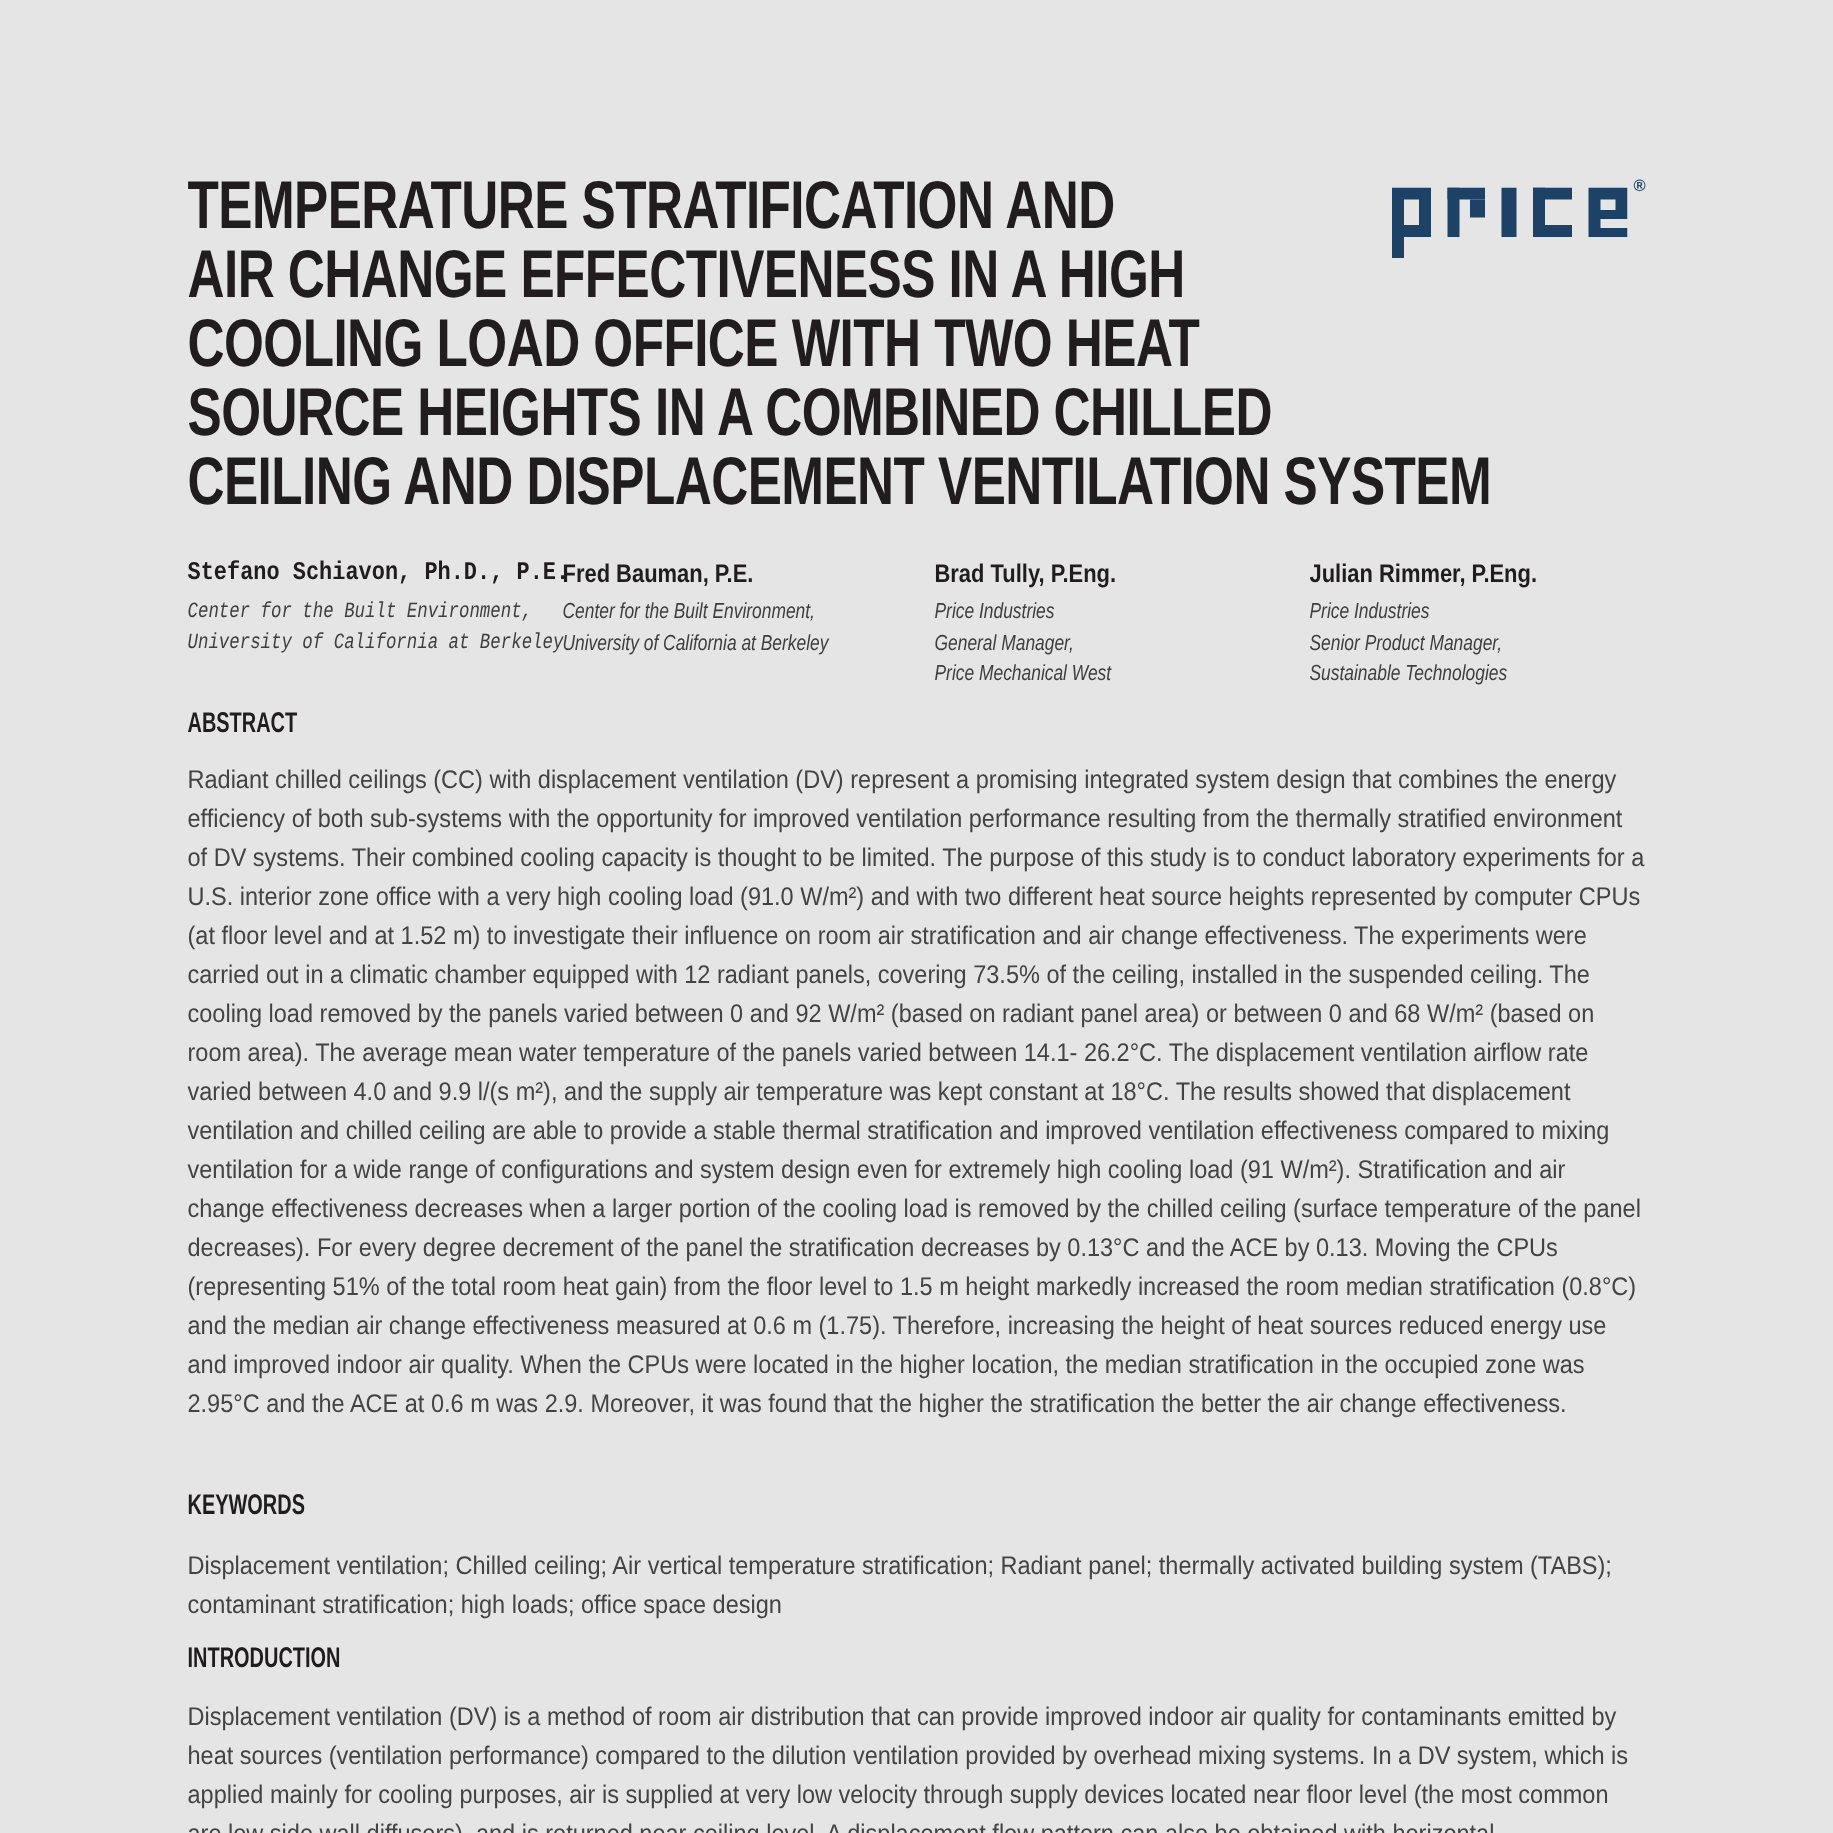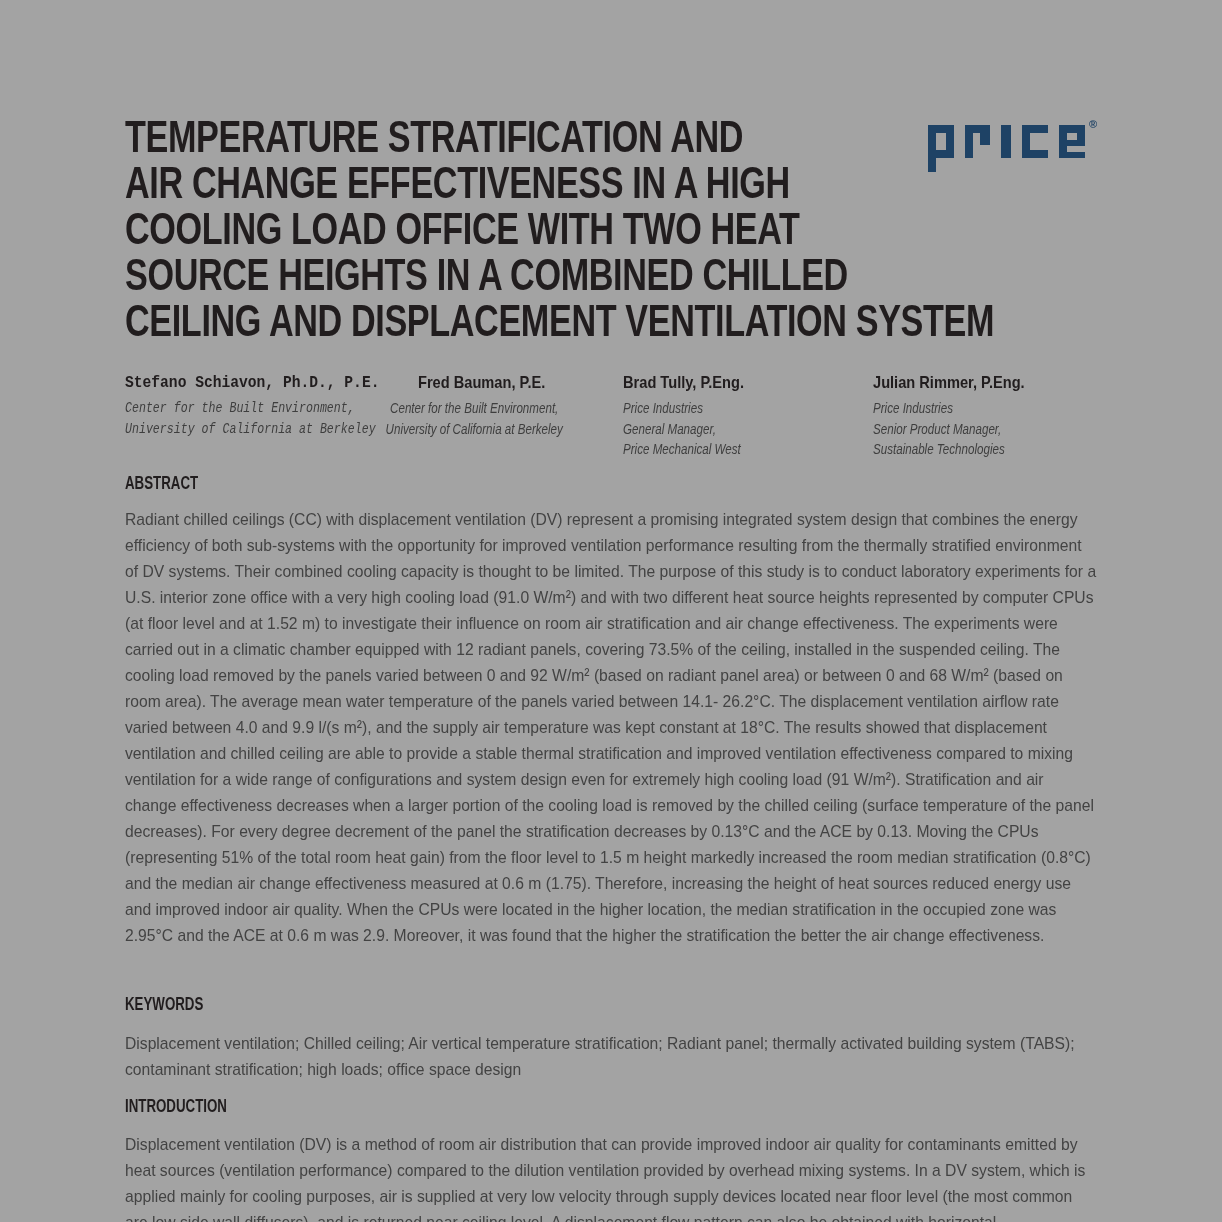--- a/index.html
+++ b/index.html
@@ -1,21 +1,21 @@
 <!DOCTYPE html>
 <html><head>
 <meta charset="utf-8">
 <style>
   html,body{margin:0;padding:0;}
   body{
     width:1222px;height:1222px;background:#ffffff;overflow:hidden;position:relative;
     font-family:"Liberation Sans","DejaVu Sans",sans-serif;
     -webkit-font-smoothing:antialiased;
   }
-  .page{position:absolute;inset:0;background:#a3a3a3;}
+  .page{position:absolute;inset:0;background:#e5e5e5;}
 
   
   .title{
     position:absolute;left:125px;top:114px;
     font-size:45px;line-height:46px;font-weight:bold;color:#211d1e;
     letter-spacing:-0.5px;white-space:nowrap;
     transform:scaleX(0.76);transform-origin:0 0;
   }
 
   
@@ -23,21 +23,21 @@
   .logo svg{display:block;}
   .logo .rmark{
     position:absolute;left:161px;top:-7px;font-size:11px;font-weight:bold;
     color:#1e4265;font-family:"Liberation Sans",sans-serif;
   }
 
   
   .authors{position:absolute;left:125px;top:373px;width:1010px;display:flex;}
   .author{flex:0 0 auto;}
   .author.c1{width:250px;font-family:Liberation Mono, monospace;}
-  .author.c2{width:248px;text-align:center;}
+  .author.c2{width:248px;}
   .author.c3{width:250px;}
   .author.c4{width:240px;}
   .author-name{
     font-size:17px;font-weight:bold;color:#211d1e;line-height:20px;margin-bottom:5px;
     white-space:nowrap;transform:scaleX(0.86);transform-origin:0 0;
   }
   .author-affil{
     font-size:14.5px;font-style:italic;color:#3e3e3e;line-height:20.5px;
     white-space:nowrap;transform:scaleX(0.80);transform-origin:0 0;
   }

